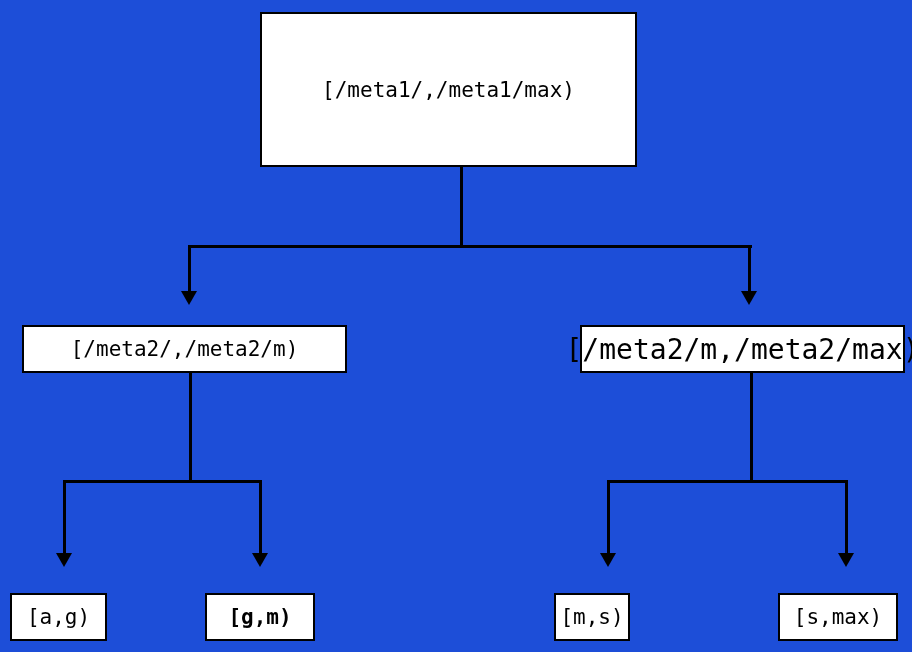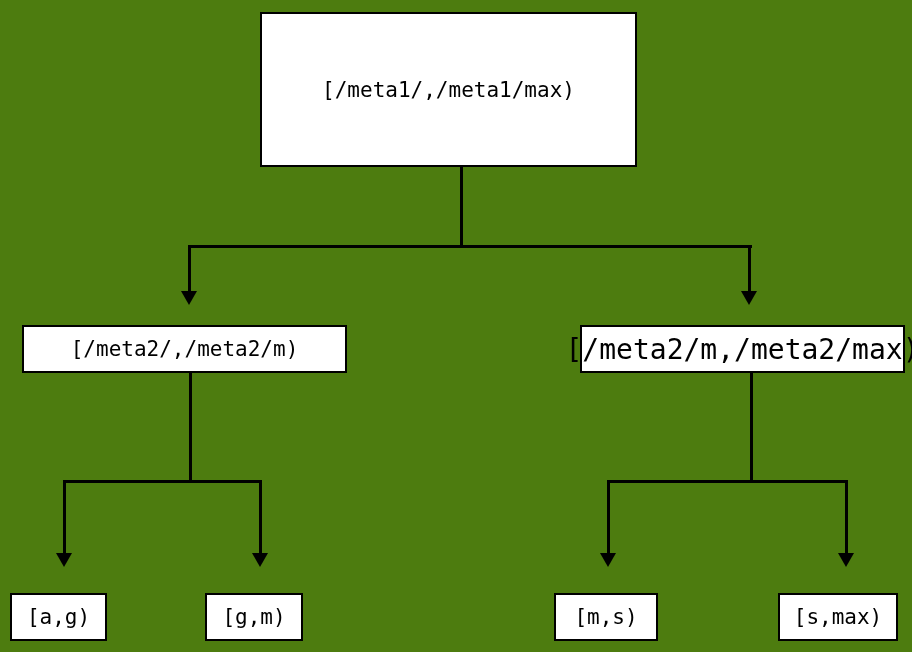--- a/index.html
+++ b/index.html
@@ -8,21 +8,21 @@
     padding: 0;
     background: #ffffff;
   }
   body {
     font-family: "DejaVu Sans Mono", "Liberation Mono", monospace;
   }
   #diagram-canvas {
     position: relative;
     width: 912px;
     height: 652px;
-    background: #4d7c0f;
+    background: #1d4ed8;
     overflow: hidden;
   }
   
   .node {
     position: absolute;
     box-sizing: border-box;
     background: #ffffff;
     border: 2px solid #000000;
     display: flex;
     align-items: center;
@@ -53,22 +53,22 @@
     height: 48px;
     font-size: 28px;
   }
   .node-leaf {
     top: 585px;
     height: 48px;
     font-size: 21px;
     margin-top: 8px;
   }
   .leaf-ag    { left: 10px;  width: 97px; }
-  .leaf-gm    { left: 205px; width: 98px; }
-  .leaf-ms    { left: 554px; width: 104px; }
+  .leaf-gm    { left: 205px; width: 110px; font-weight: bold; }
+  .leaf-ms    { left: 554px; width: 76px; }
   .leaf-smax  { left: 778px; width: 120px; }
 
   
   .vline {
     position: absolute;
     width: 3px;
     background: #000000;
   }
   .hline {
     position: absolute;

